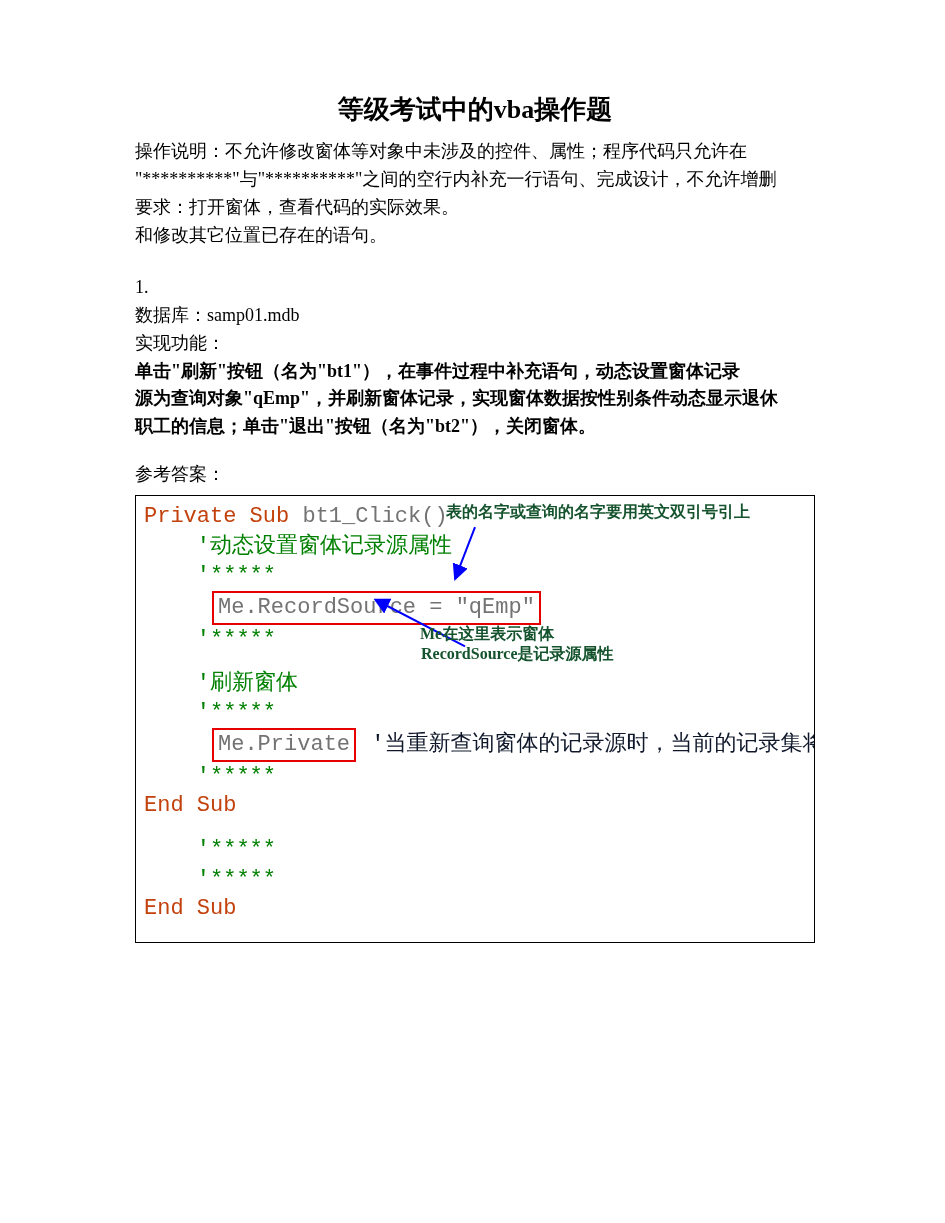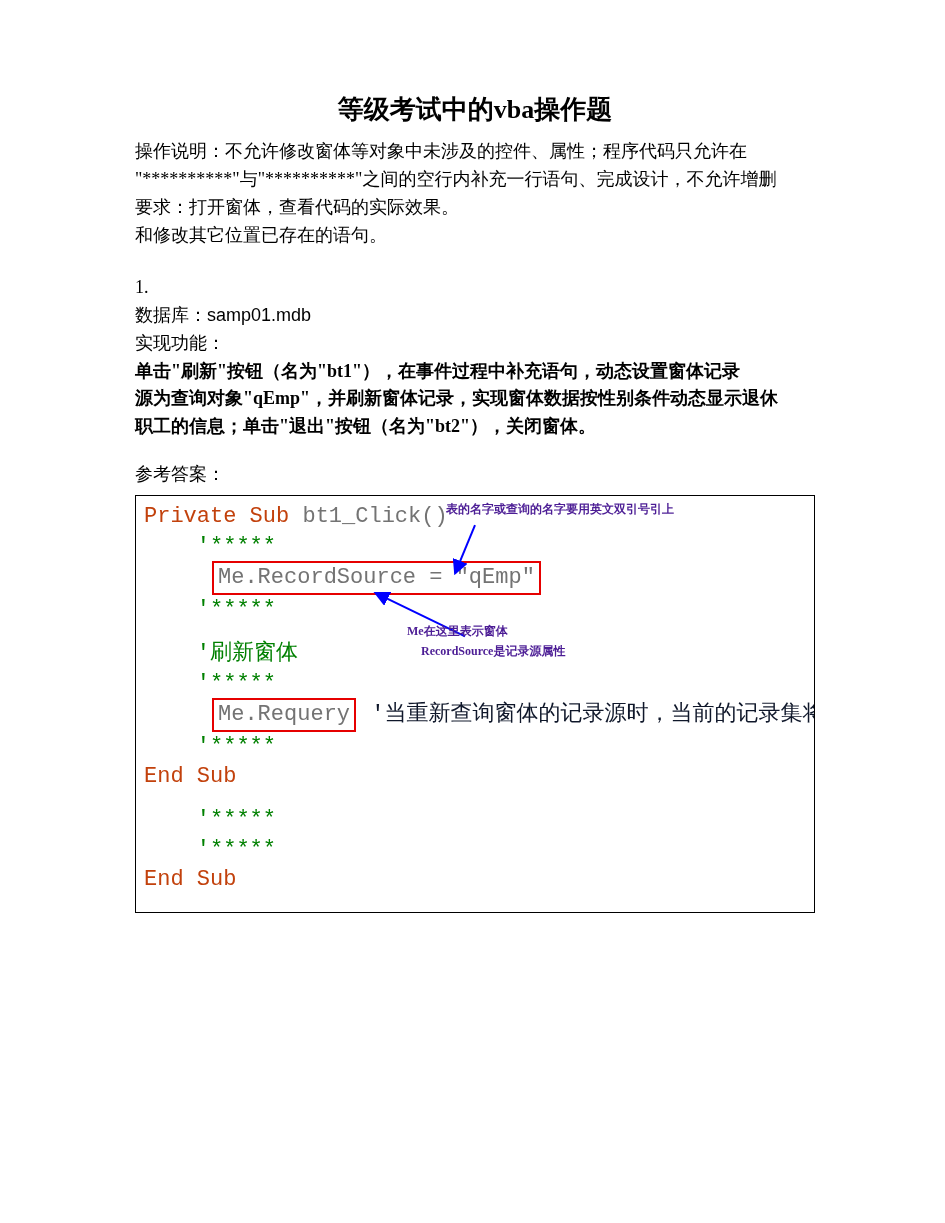--- a/index.html
+++ b/index.html
@@ -54,23 +54,23 @@
   .tx { color: #737373; }
   .cm2 { color: #0f172a; }     
   .red-box {
     border: 2px solid #e60000;
     display: inline-block;
     padding: 0 4px;
     margin: 0 2px;
   }
   .anno {
     position: absolute;
-    color: #4c1d95;
+    color: #14532d;
     font-family: "SimSun", "宋体", serif;
-    font-size: 12px;
+    font-size: 16px;
     font-weight: bold;
     line-height: 1.3;
     white-space: nowrap;
   }
   svg.overlay {
     position: absolute;
     left: 0; top: 0;
     width: 100%;
     height: 100%;
     pointer-events: none;
@@ -86,21 +86,21 @@
 
   <div class="para">操作说明：不允许修改窗体等对象中未涉及的控件、属性；程序代码只允许在</div>
   <div class="para">"**********"与"**********"之间的空行内补充一行语句、完成设计，不允许增删</div>
   <div class="para">要求：打开窗体，查看代码的实际效果。</div>
   <div class="para">和修改其它位置已存在的语句。</div>
 
   <div style="height:24px;"></div>
 
   <div class="para">1.</div>
   <div class="para db-line">
-    <span>数据库：</span><span style="font-family:Liberation Sans, sans-serif;">samp01.mdb</span>
+    <span>数据库：</span><span style="font-family:Liberation Serif, serif;">samp01.mdb</span>
   </div>
   <div class="para">实现功能：</div>
   <div class="para bold">单击"刷新"按钮（名为"bt1"），在事件过程中补充语句，动态设置窗体记录</div>
   <div class="para bold">源为查询对象"qEmp"，并刷新窗体记录，实现窗体数据按性别条件动态显示退休</div>
   <div class="para bold">职工的信息；单击"退出"按钮（名为"bt2"），关闭窗体。</div>
 
   <div style="height:20px;"></div>
 
   <div class="para">参考答案：</div>
 
@@ -112,33 +112,34 @@
           <path d="M0,0 L8,4 L0,8 Z" fill="#0000ff"></path>
         </marker>
       </defs>
 
       <line x1="340" y1="30" x2="320" y2="80" stroke="#0000ff" stroke-width="2" marker-end="url(#arrowhead)"></line>
 
       <line x1="330" y1="145" x2="240" y2="100" stroke="#0000ff" stroke-width="2" marker-end="url(#arrowhead)"></line>
     </svg>
 
     <div class="anno" style="left:310px; top:6px;">表的名字或查询的名字要用英文双引号引上</div>
-    <div class="anno" style="left:271px; top:128px;">Me在这里表示窗体</div>
+    <div class="anno" style="left:284px; top:128px;">Me在这里表示窗体</div>
     <div class="anno" style="left:285px; top:148px;">RecordSource是记录源属性</div>
 
     <div class="code-line"><span class="kw">Private Sub</span><span class="tx"> bt1_Click()</span></div>
+    <div class="code-line cm">    '动态设置窗体记录源属性</div>
     <div class="code-line cm">    '*****</div>
     <div class="code-line">     <span class="red-box"><span class="tx">Me.RecordSource = "qEmp"</span></span></div>
     <div class="code-line cm">    '*****</div>
 
     <div class="spacer"></div>
 
     <div class="code-line cm">    '刷新窗体</div>
     <div class="code-line cm">    '*****</div>
-    <div class="code-line">     <span class="red-box"><span class="tx">Me.Requery</span></span><span class="cm2"> '当重新查询窗体的记录源时，当前的记录集将</span></div>
+    <div class="code-line">     <span class="red-box"><span class="tx">Me.Private</span></span><span class="cm2"> '当重新查询窗体的记录源时，当前的记录集将</span></div>
     <div class="code-line cm">    '*****</div>
     <div class="code-line"><span class="kw">End Sub</span></div>
 
     <div class="spacer"></div>
 
     <div class="code-line cm">    '*****</div>
     <div class="code-line cm">    '*****</div>
     <div class="code-line"><span class="kw">End Sub</span></div>
 
   </div>

